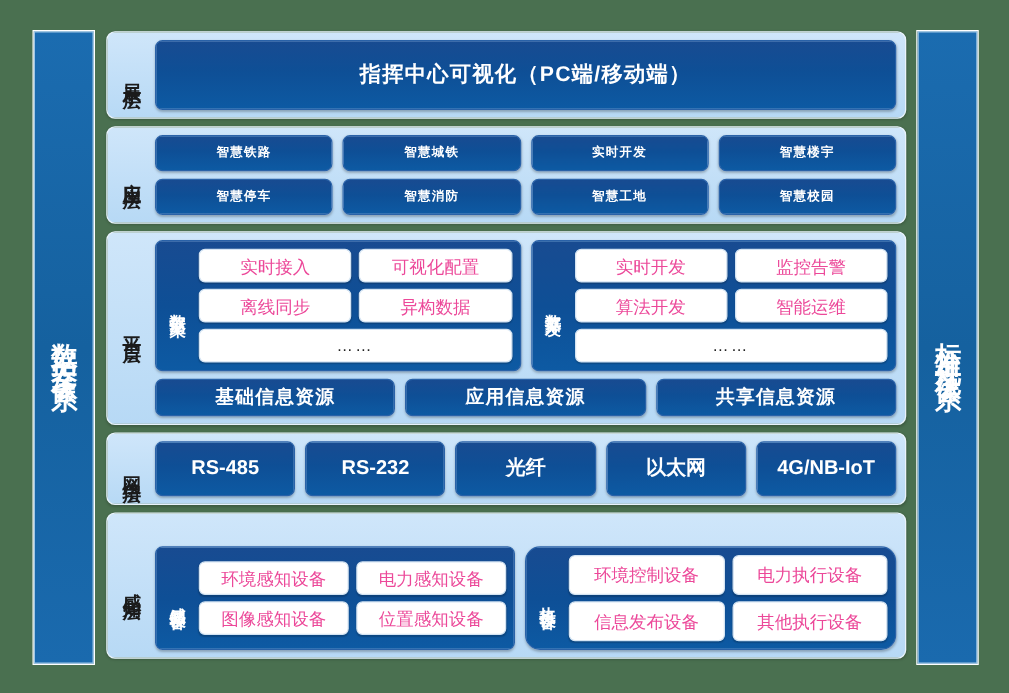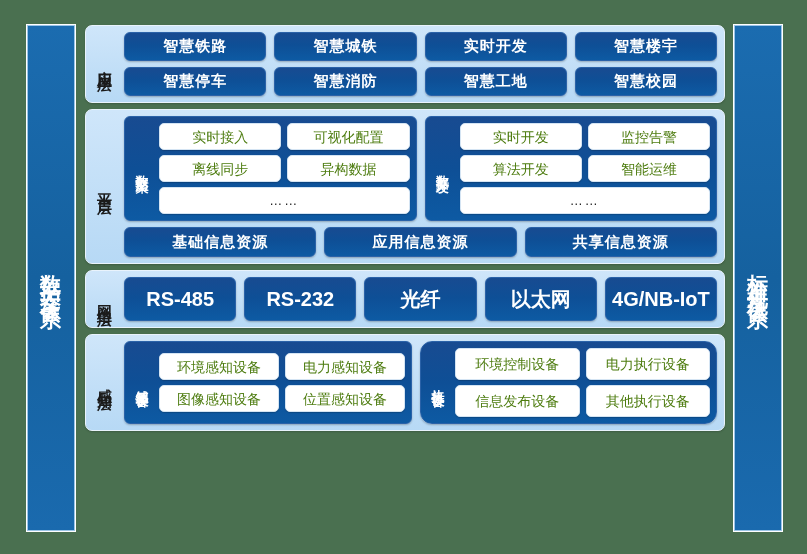--- a/index.html
+++ b/index.html
@@ -111,21 +111,21 @@
     height: 54px;
     font-size: 17px;
     letter-spacing: 1px;
   }
 
   
   .app-row { display: flex; gap: 8px; }
   .app-row .dbox {
     flex: 1 1 0;
     height: 27px;
-    font-size: 15px;
+    font-size: 10px;
     letter-spacing: 1px;
   }
 
   
   .plat-top { display: flex; gap: 8px; }
   .plat-group {
     flex: 1 1 0;
     display: flex;
     align-items: stretch;
     background: linear-gradient(180deg, #184b91 0%, #0e4f96 50%, #0d5aa3 100%);
@@ -156,21 +156,21 @@
     display: flex;
     flex-direction: column;
     gap: 5px;
   }
   .plat-cell-row { display: flex; gap: 6px; }
   .wbox {
     background: #ffffff;
     border-radius: 5px;
     border: 1px solid #d4e4f3;
     box-shadow: 0 1px 1px rgba(0,0,0,0.18);
-    color: #4d7c0f;
+    color: #ec4899;
     font-size: 14px;
     display: flex;
     align-items: center;
     justify-content: center;
     text-align: center;
     height: 25px;
     line-height: 1;
   }
   .plat-cell-row .wbox { flex: 1 1 0; }
   .wbox.full { width: 100%; }
@@ -182,25 +182,25 @@
     height: 28px;
     font-size: 15px;
     letter-spacing: 1px;
   }
 
   
   .net-row { display: flex; gap: 8px; }
   .net-row .dbox {
     flex: 1 1 0;
     height: 42px;
-    font-size: 20px;
-  }
-
-  
-  .sense-row { display: flex; gap: 8px; }
+    font-size: 16px;
+  }
+
+  
+  .sense-row { display: flex; gap: 8px; margin-top: 20px; }
   .sense-group {
     display: flex;
     align-items: stretch;
     background: linear-gradient(180deg, #184b91 0%, #0e4f96 50%, #0d5aa3 100%);
     border-radius: 6px;
     border: 1px solid #2a62a8;
     box-shadow: 0 1px 2px rgba(0,0,0,0.25);
     padding: 6px;
     gap: 6px;
   }
@@ -241,20 +241,28 @@
   <div class="pillar pillar-left">
     <div class="pillar-text">数据安全体系</div>
   </div>
 
   <div class="pillar pillar-right">
     <div class="pillar-text">标准规范体系</div>
   </div>
 
   <div class="layers">
 
+    <div class="layer">
+      <div class="layer-label">
+        <span>展示层</span>
+      </div>
+      <div class="layer-body">
+        <div class="dbox display-box">指挥中心可视化（PC端/移动端）</div>
+      </div>
+    </div>
 
     <div class="layer">
       <div class="layer-label">
         <span>应用层</span>
       </div>
       <div class="layer-body">
         <div class="app-row">
           <div class="dbox">智慧铁路</div>
           <div class="dbox">智慧城铁</div>
           <div class="dbox">实时开发</div>

